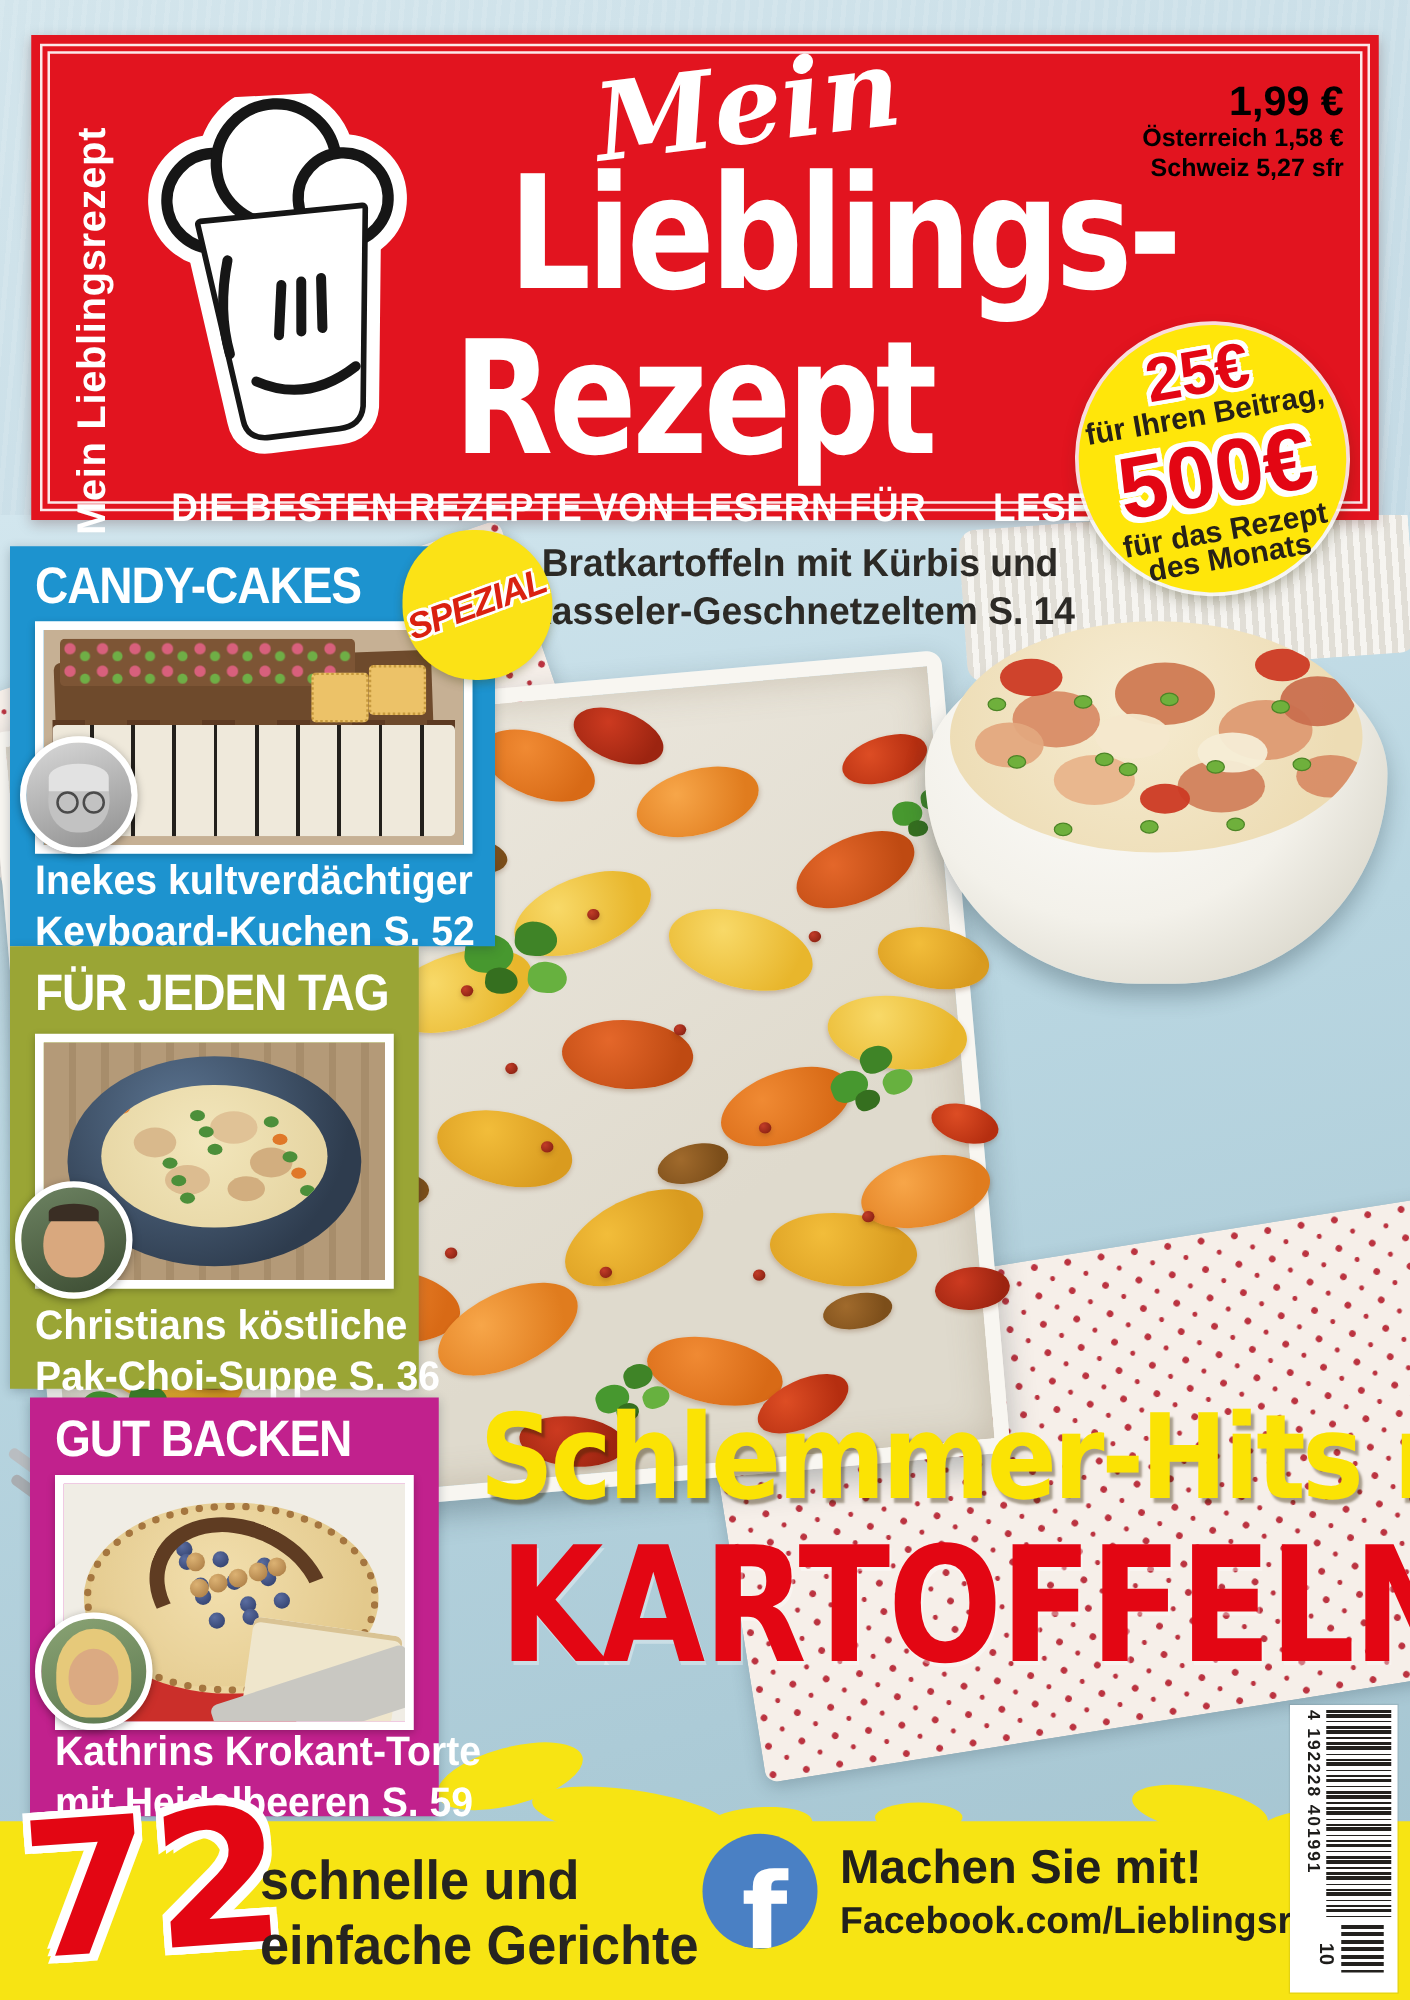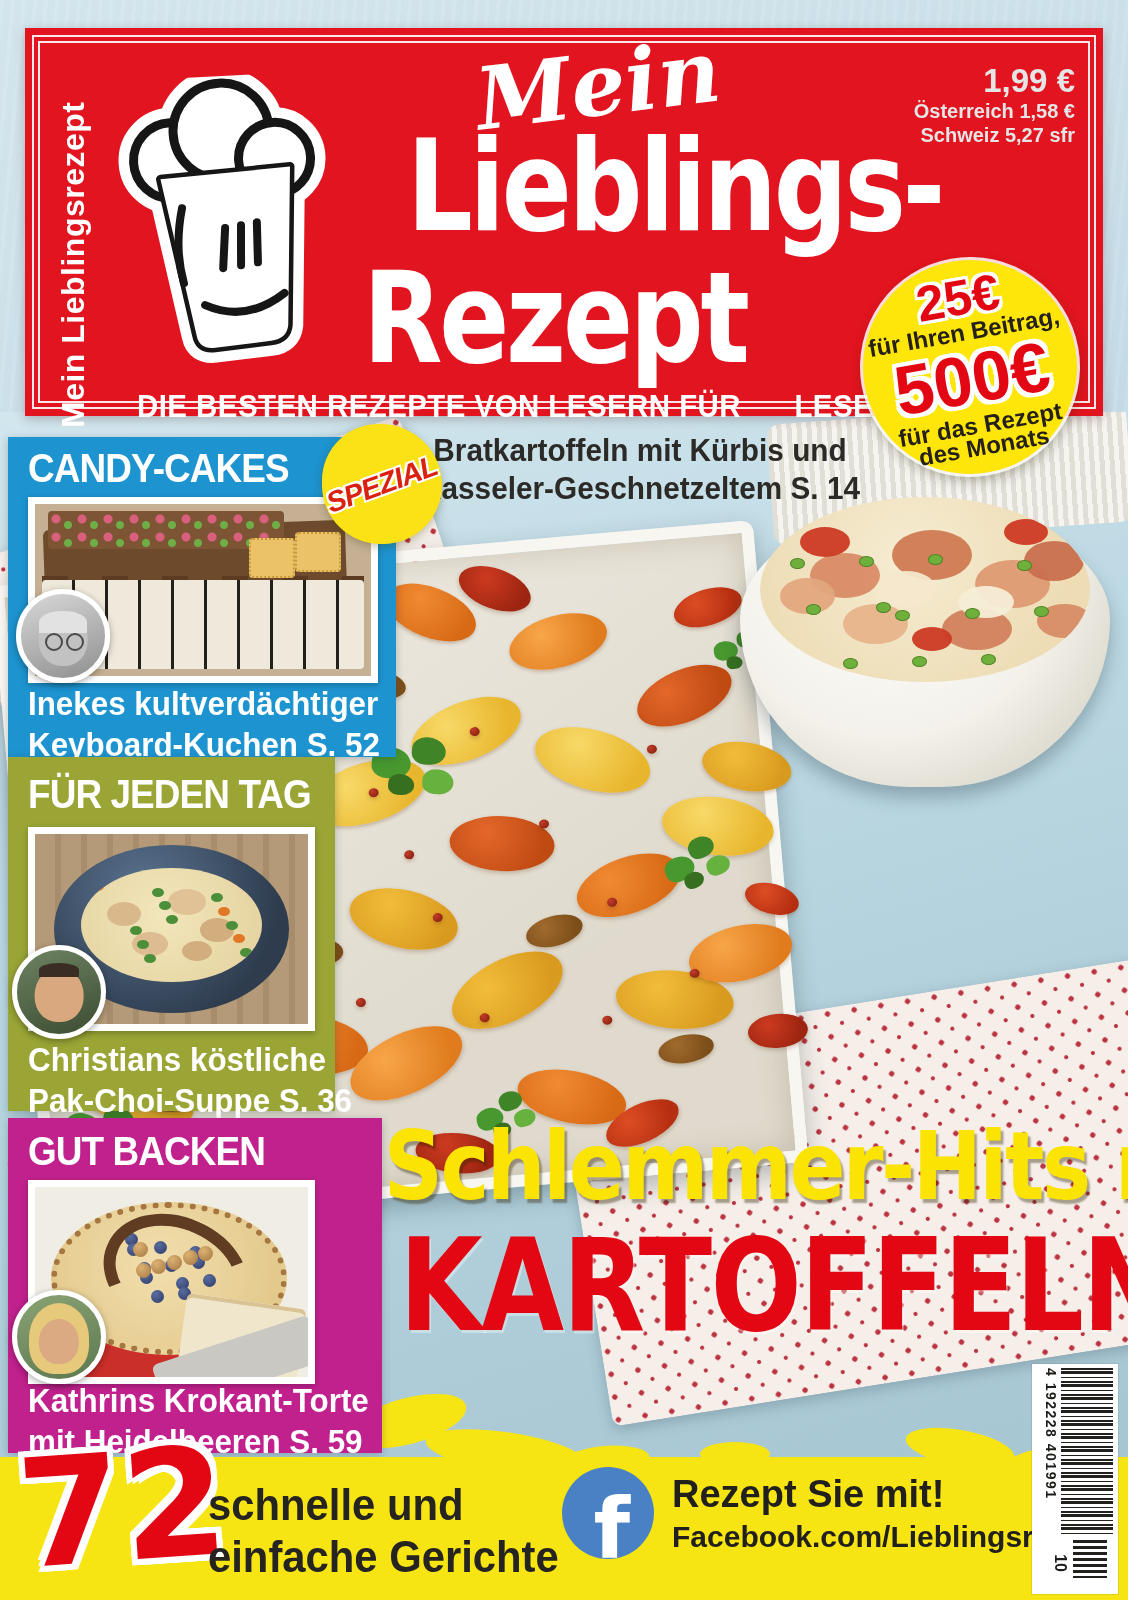--- a/index.html
+++ b/index.html
@@ -53,21 +53,21 @@
   .hat{position:absolute;left:88px;top:48px;width:225px;height:300px;transform:rotate(-3deg);}
   .script-word{position:absolute;left:408px;top:6px;width:330px;text-align:center;color:#fff;
     font-family:"DejaVu Serif",serif;font-style:italic;font-weight:800;font-size:86px;transform:rotate(-7deg);}
   .title-big{position:absolute;color:#fff;font-family:"DejaVu Sans","Liberation Sans",sans-serif;
     font-weight:800;font-size:126px;line-height:1;letter-spacing:-4px;transform-origin:left top;transform:scaleX(.82);white-space:nowrap;}
   .t1{left:382px;top:96px;}
   .t2{left:338px;top:228px;}
   .tagline{position:absolute;left:112px;top:360px;display:flex;gap:58px;color:#fff;font-weight:800;
     font-size:32px;letter-spacing:.5px;transform:scaleX(.92);transform-origin:left top;white-space:nowrap;}
   .issue-date{position:absolute;left:752px;top:38px;color:#fff;font-weight:800;font-size:34px;}
-  .prices{position:absolute;right:28px;top:36px;text-align:right;color:#e5e5e5;}
+  .prices{position:absolute;right:28px;top:36px;text-align:right;color:#000000;}
   .price-main{font-weight:800;font-size:33px;line-height:1.05;}
   .price-sub{font-weight:700;font-size:20px;line-height:1.2;}
 
   
   .prize{position:absolute;left:863px;top:260px;width:214px;height:214px;border-radius:50%;z-index:7;
     background:var(--badge-yellow);transform:rotate(-10deg);
     box-shadow:0 0 0 3px rgba(255,255,255,.85),0 6px 14px rgba(40,40,0,.35);
     display:flex;flex-direction:column;align-items:center;justify-content:center;text-align:center;line-height:.95;}
   .prize .amt1{font-weight:800;font-size:50px;color:var(--accent-red);
     text-shadow:-3px -3px 0 #fff,3px -3px 0 #fff,-3px 3px 0 #fff,3px 3px 0 #fff,0 -3px 0 #fff,0 3px 0 #fff,-3px 0 0 #fff,3px 0 0 #fff;}
@@ -412,21 +412,21 @@
     <div class="avatar" style="left:4px;top:188px;width:84px;height:84px;background:linear-gradient(160deg,#6d8362,#3c4c32);">
       <div class="head" style="background:#d9a87e;"></div>
       <div style="position:absolute;left:26%;top:16%;width:48%;height:16%;border-radius:50% 50% 0 0;background:#3a2e24;"></div>
     </div>
     <div class="pcaption" style="top:282px;">
       <div>Christians köstliche</div>
       <div>Pak-Choi-Suppe S. 36</div>
     </div>
   </section>
 
-  <section class="panel" style="top:1118px;width:374px;height:335px;background:var(--panel-magenta);">
+  <section class="panel" style="top:1118px;width:327px;height:335px;background:var(--panel-magenta);margin-left:16px;">
     <div class="panel-title" style="top:10px;">GUT BACKEN</div>
     <div class="pframe" style="left:20px;top:62px;width:273px;height:190px;">
       <div class="art-torte">
         <div class="plate"></div>
         <div class="cake3">
             <div class="dot" style="left: 30%; top: 18%; width: 13px; height: 13px; background: radial-gradient(circle at 35% 30%, rgb(90, 109, 160), rgb(44, 58, 102));"></div>
             <div class="dot" style="left: 53%; top: 49%; width: 13px; height: 13px; background: radial-gradient(circle at 35% 30%, rgb(90, 109, 160), rgb(44, 58, 102));"></div>
             <div class="dot" style="left: 36%; top: 38%; width: 13px; height: 13px; background: radial-gradient(circle at 35% 30%, rgb(90, 109, 160), rgb(44, 58, 102));"></div>
             <div class="dot" style="left: 59%; top: 27%; width: 13px; height: 13px; background: radial-gradient(circle at 35% 30%, rgb(90, 109, 160), rgb(44, 58, 102));"></div>
             <div class="dot" style="left: 42%; top: 58%; width: 13px; height: 13px; background: radial-gradient(circle at 35% 30%, rgb(90, 109, 160), rgb(44, 58, 102));"></div>
@@ -467,21 +467,21 @@
   <footer class="band">
     <div class="count">72</div>
     <div class="count-caption">
       <div>schnelle und</div>
       <div>einfache Gerichte</div>
     </div>
     <div class="fb">
         <span>f</span>
       </div>
     <div class="fb-text">
-      <div class="fb-cta">Rezept Sie mit!</div>
+      <div class="fb-cta">Machen Sie mit!</div>
       <div class="fb-url">Facebook.com/Lieblingsrezept</div>
     </div>
   </footer>
 
   <div class="barcode">
     <div class="bc-inner">
       <div class="bc-bars"></div>
       <div class="bc-digits">4 192228 401991</div>
       <div class="bc-bars2"></div>
       <div class="bc-issue">10</div>

